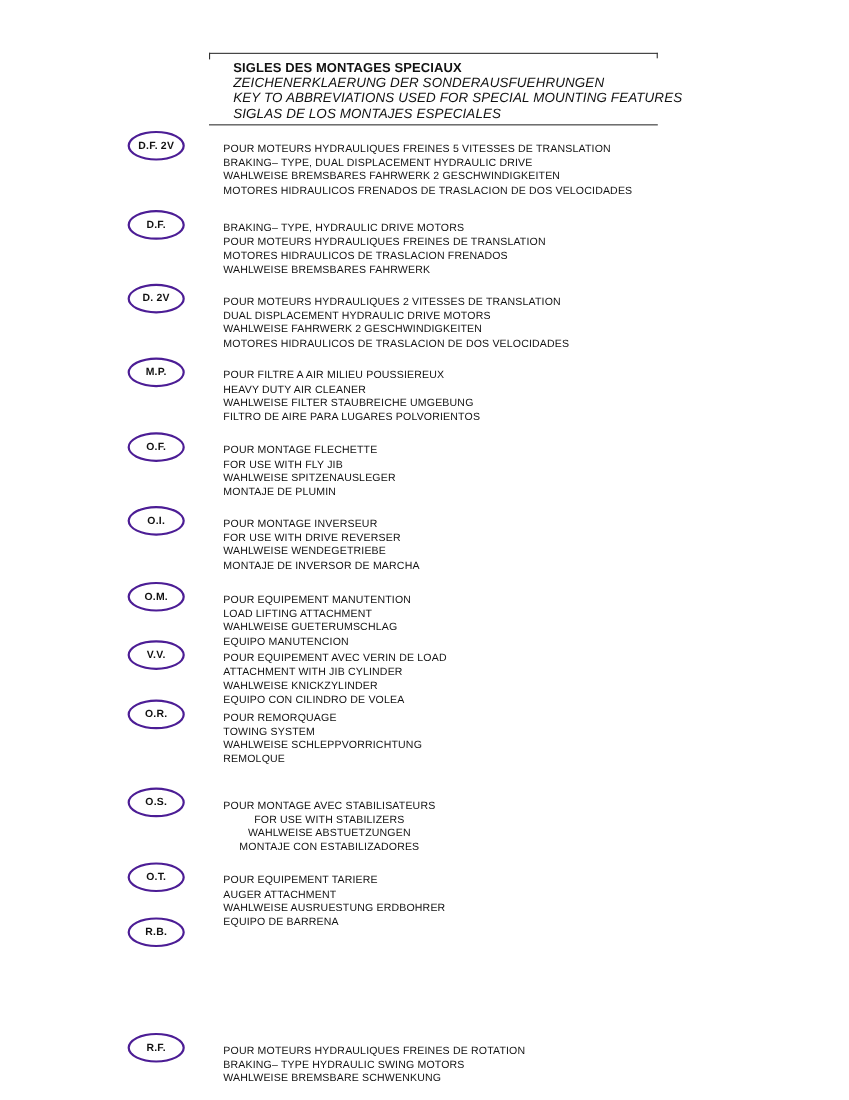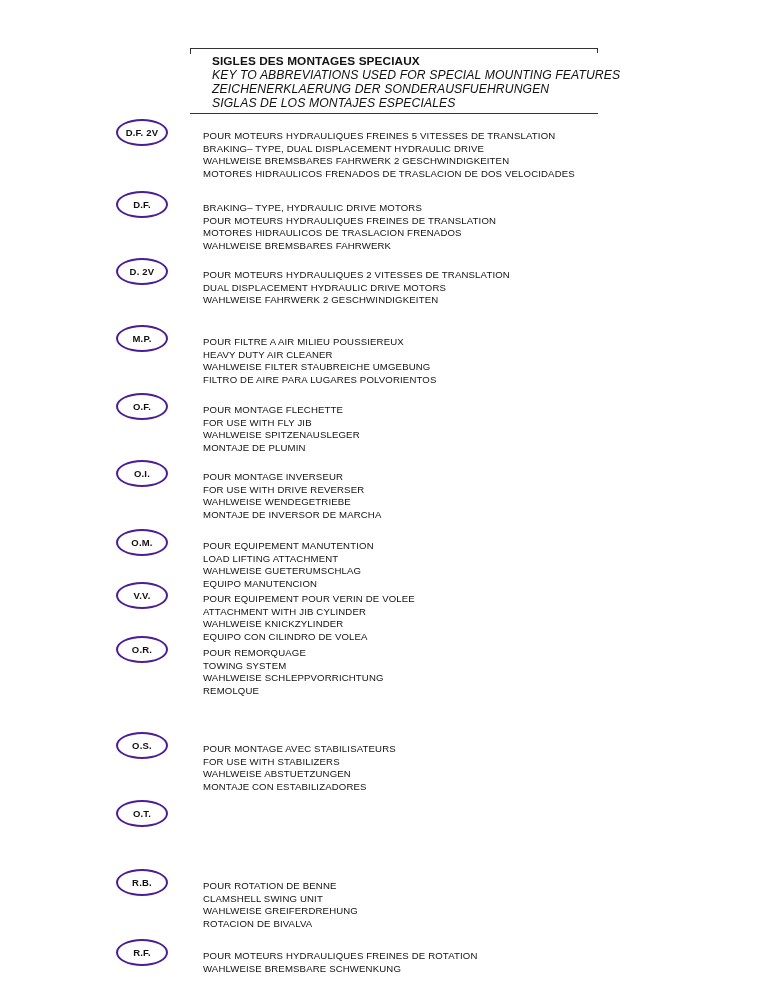--- a/index.html
+++ b/index.html
@@ -111,22 +111,22 @@
 </style>
 </head>
 <body>
 
 <div class="header">
   <div class="header-top-rule"></div>
   <div class="header-tick-left"></div>
   <div class="header-tick-right"></div>
   <div class="header-lines">
     <div class="header-line bold">SIGLES DES MONTAGES SPECIAUX</div>
+    <div class="header-line italic">ZEICHENERKLAERUNG DER SONDERAUSFUEHRUNGEN</div>
     <div class="header-line italic">KEY TO ABBREVIATIONS USED FOR SPECIAL MOUNTING FEATURES</div>
-    <div class="header-line italic">ZEICHENERKLAERUNG DER SONDERAUSFUEHRUNGEN</div>
     <div class="header-line italic">SIGLAS DE LOS MONTAJES ESPECIALES</div>
   </div>
   <div class="header-bottom-rule"></div>
 </div>
 
 <div class="entry" style="top:119px;">
   <div class="badge">D.F. 2V</div>
   <div class="desc">
     <div class="desc-line">POUR MOTEURS HYDRAULIQUES FREINES 5 VITESSES DE TRANSLATION</div>
     <div class="desc-line">BRAKING– TYPE, DUAL DISPLACEMENT HYDRAULIC DRIVE</div>
@@ -144,20 +144,21 @@
     <div class="desc-line">WAHLWEISE BREMSBARES FAHRWERK</div>
   </div>
 </div>
 
 <div class="entry" style="top:258px;">
   <div class="badge">D. 2V</div>
   <div class="desc">
     <div class="desc-line">POUR MOTEURS HYDRAULIQUES 2 VITESSES DE TRANSLATION</div>
     <div class="desc-line">DUAL DISPLACEMENT HYDRAULIC DRIVE MOTORS</div>
     <div class="desc-line">WAHLWEISE FAHRWERK 2 GESCHWINDIGKEITEN</div>
+    <div class="desc-line">MOTORES HIDRAULICOS DE TRASLACION DE DOS VELOCIDADES</div>
   </div>
 </div>
 
 <div class="entry" style="top:325px;">
   <div class="badge">M.P.</div>
   <div class="desc">
     <div class="desc-line">POUR FILTRE A AIR MILIEU POUSSIEREUX</div>
     <div class="desc-line">HEAVY DUTY AIR CLEANER</div>
     <div class="desc-line">WAHLWEISE FILTER STAUBREICHE UMGEBUNG</div>
     <div class="desc-line">FILTRO DE AIRE PARA LUGARES POLVORIENTOS</div>
@@ -190,60 +191,61 @@
     <div class="desc-line">POUR EQUIPEMENT MANUTENTION</div>
     <div class="desc-line">LOAD LIFTING ATTACHMENT</div>
     <div class="desc-line">WAHLWEISE GUETERUMSCHLAG</div>
     <div class="desc-line">EQUIPO MANUTENCION</div>
   </div>
 </div>
 
 <div class="entry" style="top:582px;">
   <div class="badge">V.V.</div>
   <div class="desc">
-    <div class="desc-line">POUR EQUIPEMENT POUR VERIN DE VOLEE</div>
+    <div class="desc-line">POUR EQUIPEMENT AVEC VERIN DE LOAD</div>
     <div class="desc-line">ATTACHMENT WITH JIB CYLINDER</div>
     <div class="desc-line">WAHLWEISE KNICKZYLINDER</div>
     <div class="desc-line">EQUIPO CON CILINDRO DE VOLEA</div>
   </div>
 </div>
 
 <div class="entry" style="top:636px;">
   <div class="badge">O.R.</div>
   <div class="desc">
     <div class="desc-line">POUR REMORQUAGE</div>
     <div class="desc-line">TOWING SYSTEM</div>
     <div class="desc-line">WAHLWEISE SCHLEPPVORRICHTUNG</div>
     <div class="desc-line">REMOLQUE</div>
   </div>
 </div>
 
-<div class="entry" style="top:732px;">
+<div class="entry" style="top:716px;text-align:center;">
   <div class="badge">O.S.</div>
   <div class="desc">
     <div class="desc-line">POUR MONTAGE AVEC STABILISATEURS</div>
     <div class="desc-line">FOR USE WITH STABILIZERS</div>
     <div class="desc-line">WAHLWEISE ABSTUETZUNGEN</div>
     <div class="desc-line">MONTAJE CON ESTABILIZADORES</div>
   </div>
 </div>
 
-<div class="entry" style="top:800px;">
+<div class="entry" style="top:784px;">
   <div class="badge">O.T.</div>
-</div>
-
-<div class="entry" style="top:869px;">
+  <div class="desc">
+    <div class="desc-line">POUR EQUIPEMENT TARIERE</div>
+    <div class="desc-line">AUGER ATTACHMENT</div>
+    <div class="desc-line">WAHLWEISE AUSRUESTUNG ERDBOHRER</div>
+    <div class="desc-line">EQUIPO DE BARRENA</div>
+  </div>
+</div>
+
+<div class="entry" style="top:834px;">
   <div class="badge">R.B.</div>
-  <div class="desc">
-    <div class="desc-line">POUR ROTATION DE BENNE</div>
-    <div class="desc-line">CLAMSHELL SWING UNIT</div>
-    <div class="desc-line">WAHLWEISE GREIFERDREHUNG</div>
-    <div class="desc-line">ROTACION DE BIVALVA</div>
-  </div>
 </div>
 
 <div class="entry" style="top:939px;">
   <div class="badge">R.F.</div>
   <div class="desc">
     <div class="desc-line">POUR MOTEURS HYDRAULIQUES FREINES DE ROTATION</div>
+    <div class="desc-line">BRAKING– TYPE HYDRAULIC SWING MOTORS</div>
     <div class="desc-line">WAHLWEISE BREMSBARE SCHWENKUNG</div>
   </div>
 </div>
 
 </body></html>

